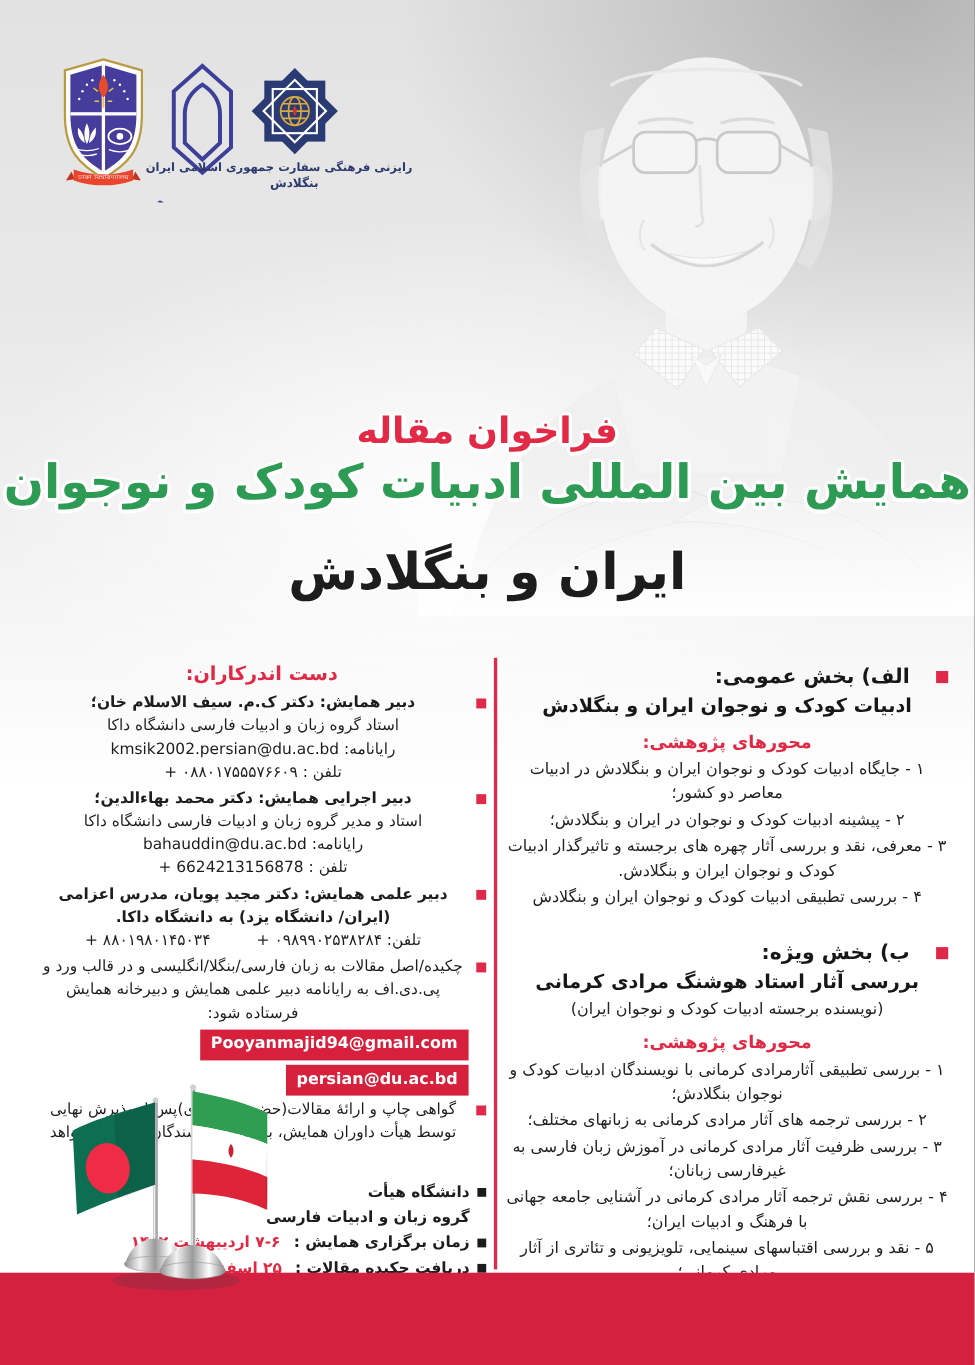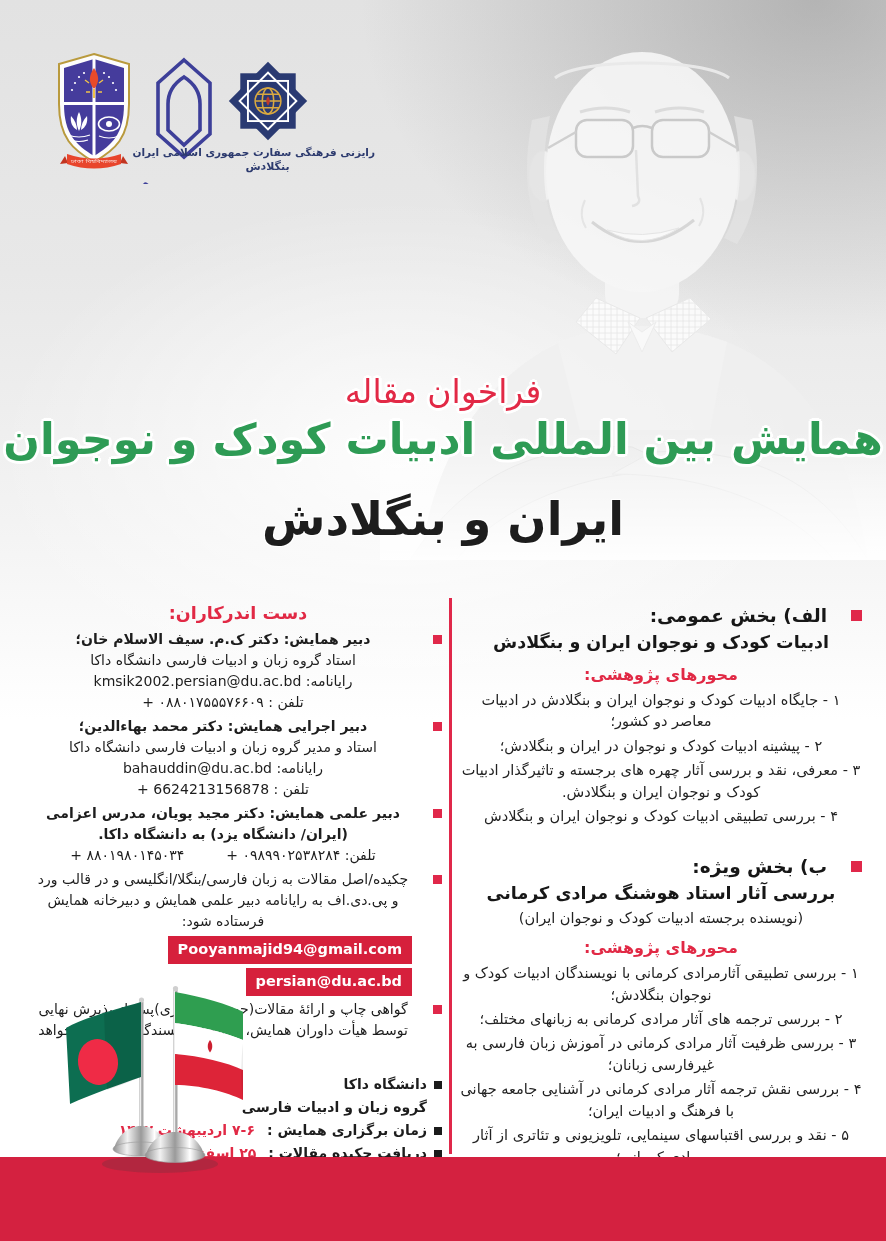--- a/index.html
+++ b/index.html
@@ -14,42 +14,42 @@
   .portrait{position:absolute; left:380px; top:0; width:506px; height:560px;}
   
   .logo-dhaka{position:absolute; left:55px; top:52px; width:78px; height:120px;}
   .logo-yazd{position:absolute; left:140px; top:56px; width:84px; height:128px;}
   .attache{position:absolute; left:160px; top:58px; width:215px; text-align:center; color:#2c3a6e;}
   .attache svg{display:block; margin:0 auto;}
   .attache .l1{font-size:10.5px; font-weight:bold; white-space:nowrap; margin-top:2px; direction:rtl;padding-left:44px;}
   .attache .l2{font-size:11px; font-weight:bold; margin-top:2px; direction:rtl;}
   
   .titles{position:absolute; left:0; width:100%; text-align:center; white-space:nowrap;}
-  .kicker{top:372px; font-size:33px; font-weight:normal; color:#e22946;}
+  .kicker{top:372px; font-size:33px; font-weight:bold; color:#e22946;}
   .title-green{top:414px; font-size:43px; font-weight:bold; color:#2e9b55; letter-spacing:-1px;}
   .title-black{top:492px; font-size:46px; font-weight:bold; color:#1d1d1d;}
   .outline-w{text-shadow:-2px -2px 0 #fff,2px -2px 0 #fff,-2px 2px 0 #fff,2px 2px 0 #fff,0 -3px 0 #fff,0 3px 0 #fff,-3px 0 0 #fff,3px 0 0 #fff;}
   .outline-s{text-shadow:-1px -1px 0 #fff,1px -1px 0 #fff,-1px 1px 0 #fff,1px 1px 0 #fff;}
   
   .divider{position:absolute; left:449px; top:598px; width:2.5px; height:556px; background:#e0284a;}
   .col{position:absolute; direction:rtl; text-align:center; color:#222;}
   .col-right{right:24px; top:602px; width:402px; font-size:14.5px; line-height:1.48;}
   .col-left{left:34px; top:600px; width:408px; font-size:14px; line-height:1.5; color:#1d1d1d;}
   .sec-head{display:flex; align-items:center; gap:24px; font-weight:bold; font-size:18.5px; color:#171717;}
   .sec-sub{font-weight:bold; font-size:17.5px; color:#171717; margin-top:1px;}
   .sec-note{font-size:14.5px; margin-top:1px;}
   .axes{color:#e12945; font-weight:bold; font-size:16px; margin:7px 0 3px;}
   .item{margin-bottom:3px;}
   .secgap{height:22px;}
   .sq{flex:none; display:inline-block;}
   .sq.red{width:11px; height:11px; background:#e0284a;}
   .sq.reds{width:9px; height:9px; background:#e0284a; margin-top:6px;}
   .sq.blk{width:8px; height:8px; background:#1b1b1b; margin-top:6px;}
   .org-head{color:#e12945; font-weight:bold; font-size:17.5px; margin-bottom:3px;}
-  .li{display:flex; gap:21px; margin-bottom:3px;}
+  .li{display:flex; gap:7px; margin-bottom:3px;}
   .li .txt{flex:1;}
   .b{font-weight:bold;}
   .email{font-weight:normal; unicode-bidi:embed;}
   .wgap{display:inline-block; width:42px;}
   .chip{background:#d6203c; color:#fff; font-weight:bold; font-size:14.5px; padding:3px 10px 3px; margin-top:4px; width:fit-content; direction:ltr;}
   .venue{margin-top:12px; font-weight:bold;}
   .li2{display:flex; gap:7px; align-items:baseline; margin-bottom:2px;}
   .indent{padding-right:15px;}
   .redval{color:#e12945; font-weight:bold; margin-right:5px;}
   
@@ -255,21 +255,21 @@
     <div class="li">
       <span class="sq reds"></span>
       <div class="txt">
         <div>گواهی چاپ و ارائهٔ مقالات(حضوری/مجازی)پس از پذیرش نهایی توسط هیأت داوران همایش، به ایمیل نویسندگان فرستاده خواهد شد.</div>
       </div>
     </div>
 
     <div class="venue">
       <div class="li2">
         <span class="sq blk"></span>
-        <span>دانشگاه داکا</span>
+        <span>دانشگاه هیأت</span>
       </div>
       <div class="li2 indent">
         <span>گروه زبان و ادبیات فارسی</span>
       </div>
       <div class="li2">
         <span class="sq blk"></span>
         <span>زمان برگزاری همایش :</span>
         <span class="redval">۷-۶ اردیبهشت ۱۴۰۲</span>
       </div>
       <div class="li2">

